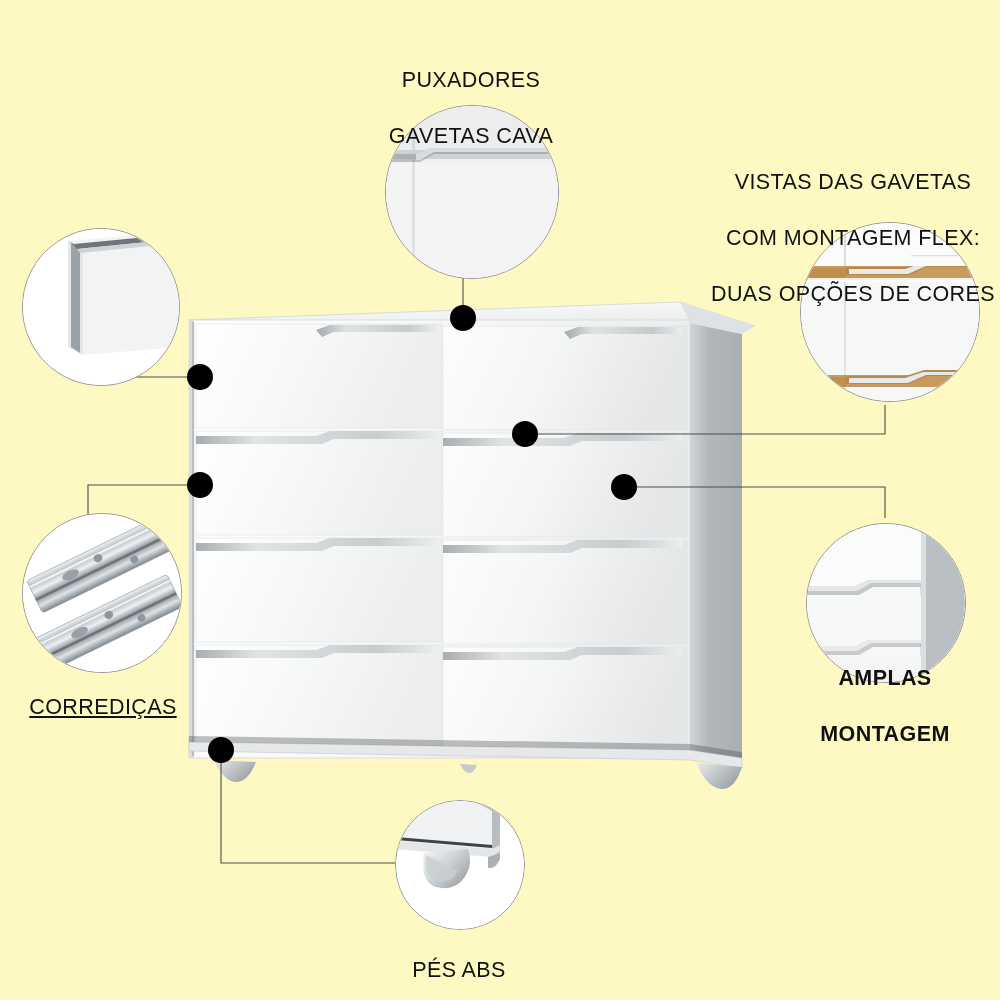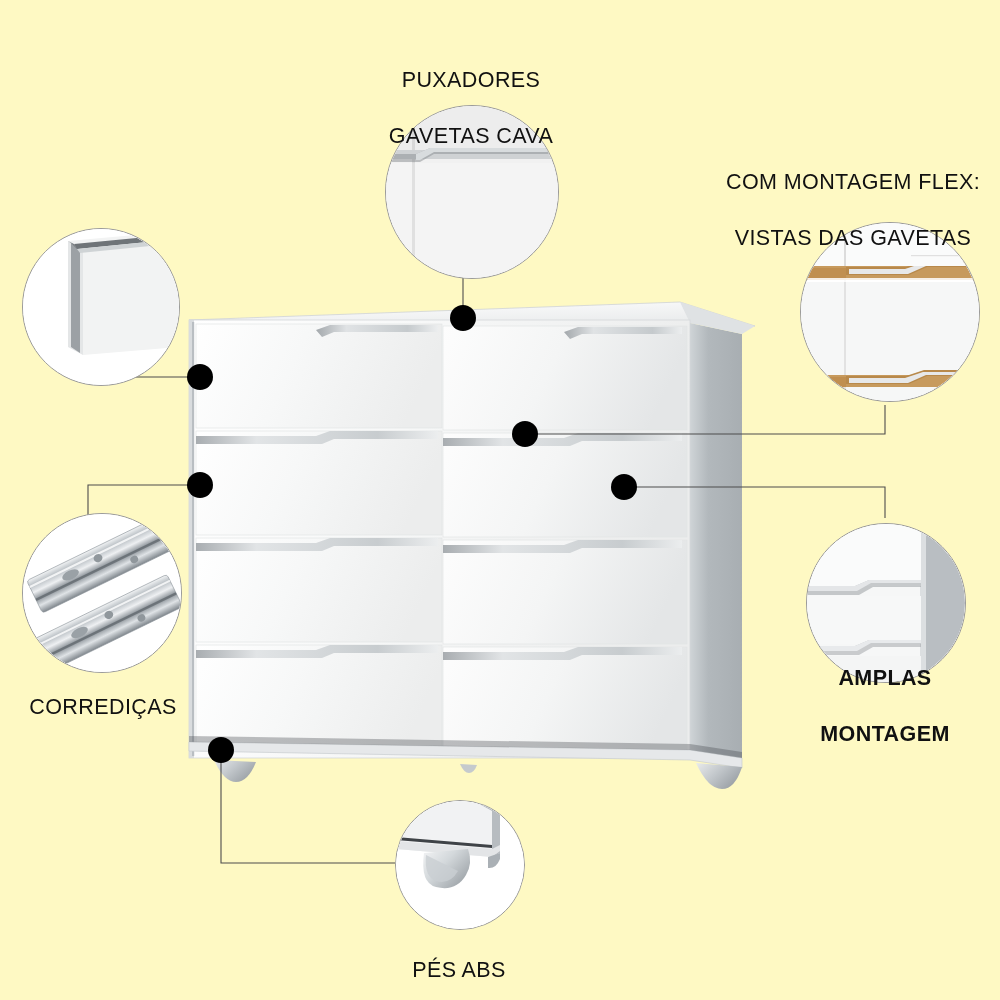--- a/index.html
+++ b/index.html
@@ -237,22 +237,23 @@
         <rect x="0" y="164" width="178" height="14" fill="#f6f7f7"></rect>
         <rect x="43" y="164" width="2" height="14" fill="#e2e2e2"></rect>
 
         <rect x="0" y="0" width="178" height="43" fill="#fafbfb"></rect>
         <rect x="43" y="0" width="2" height="43" fill="#dcdcdc"></rect>
         <rect x="110" y="32" width="68" height="1.2" fill="#e0e0e0"></rect>
       </svg>
     </div>
   </div>
   <div class="label" style="left:706px; top:140px; width:294px;">
+    <span class="label-line">VISTAS DAS GAVETAS</span>
     <span class="label-line">COM MONTAGEM FLEX:</span>
-    <span class="label-line">VISTAS DAS GAVETAS</span>
+    <span class="label-line">DUAS OPÇÕES DE CORES</span>
   </div>
 
   <div class="callout" style="left:22px; top:513px; width:158px; height:158px;">
     <div class="callout-inner">
       <svg width="158" height="158" viewBox="0 0 158 158" xmlns="http://www.w3.org/2000/svg">
         <defs>
           <linearGradient id="railGrad" x1="0" y1="0" x2="0" y2="1">
             <stop offset="0" stop-color="#f2f4f5"></stop>
             <stop offset="0.18" stop-color="#b9bfc4"></stop>
             <stop offset="0.38" stop-color="#eef0f2"></stop>
@@ -276,21 +277,21 @@
           <rect x="10" y="94" width="150" height="36" rx="3" fill="url(#railGrad)" stroke="#8f969c" stroke-width="0.6"></rect>
           <rect x="10" y="100" width="150" height="2" fill="#ffffff" opacity="0.8"></rect>
           <rect x="10" y="114" width="150" height="2.5" fill="#5d6469" opacity="0.7"></rect>
           <ellipse cx="56" cy="108" rx="9" ry="4.5" fill="#9aa1a6"></ellipse>
           <ellipse cx="90" cy="105" rx="4.5" ry="4" fill="#90979c"></ellipse>
           <ellipse cx="118" cy="122" rx="4" ry="3.6" fill="#90979c"></ellipse>
         </g>
       </svg>
     </div>
   </div>
-  <div class="label" style="left:0px; top:665px; width:206px;">
+  <div class="label" style="left:0px; top:665px; width:206px;text-decoration:underline;">
     <span class="label-line">CORREDIÇAS</span>
   </div>
 
   <div class="callout" style="left:806px; top:523px; width:158px; height:158px;">
     <div class="callout-inner">
       <svg width="158" height="158" viewBox="0 0 158 158" xmlns="http://www.w3.org/2000/svg">
         <rect x="0" y="0" width="158" height="158" fill="#f6f7f7"></rect>
 
         <rect x="118" y="0" width="40" height="158" fill="#b9bec2"></rect>
         <rect x="113" y="0" width="6" height="158" fill="#dcdfe1"></rect>

